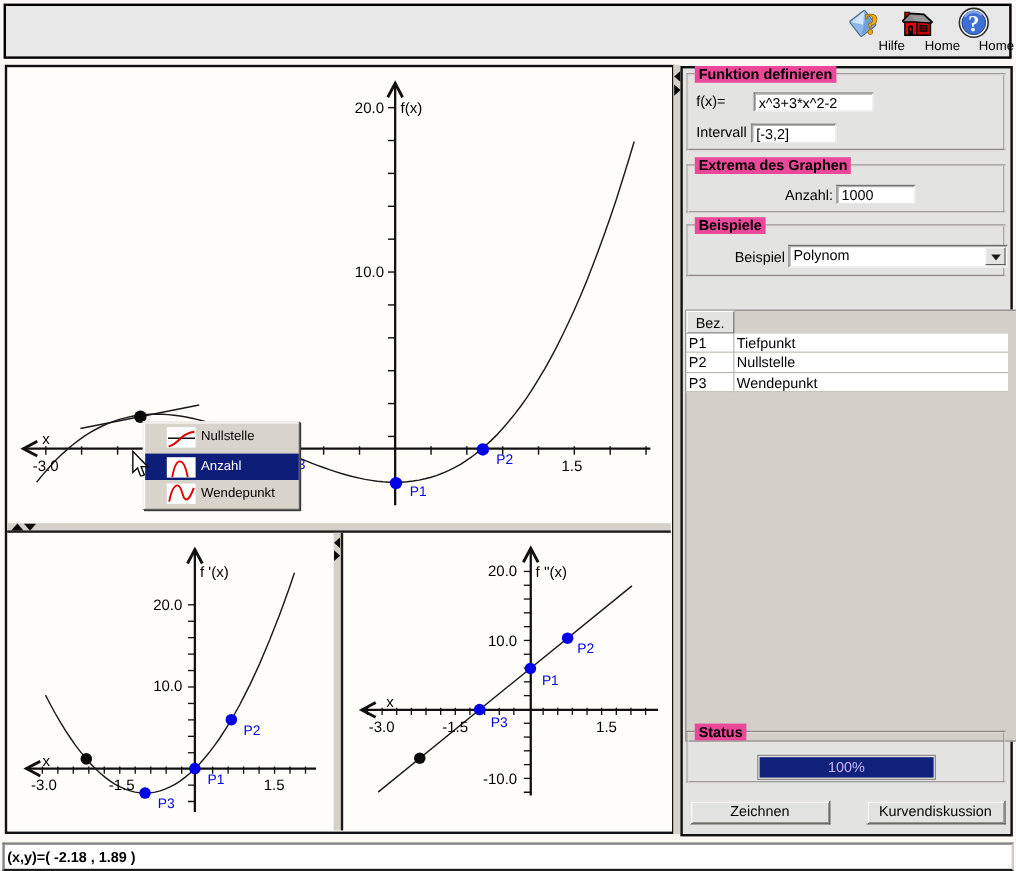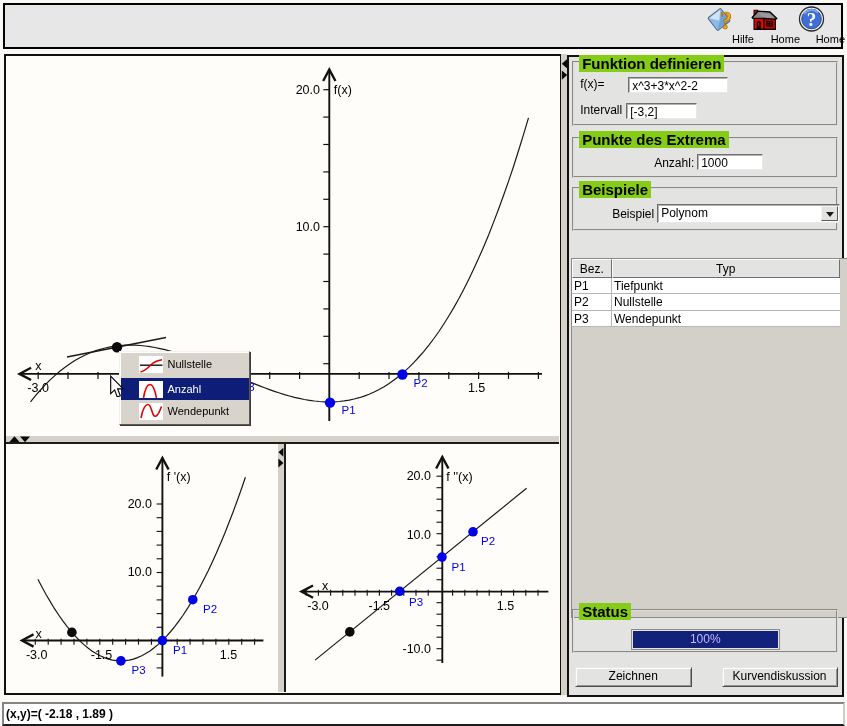--- a/index.html
+++ b/index.html
@@ -11,21 +11,21 @@
 
 #leftpane { left:4px; top:54px; width:557.5px; height:641px; border:2px solid #111; background:#fefdfa; }
 #hdivider { left:6px; top:435.8px; width:553.3px; height:6.6px; background:#d5d1c8; }
 #hdivline { left:6px; top:442.4px; width:553.3px; height:2px; background:#1c1c1c; }
 #vdivider2 { left:278.2px; top:444.4px; width:5.4px; height:248px; background:#d5d1c8; }
 #vdivline2 { left:283.6px; top:444.4px; width:2px; height:248px; background:#1c1c1c; }
 #maindivider { left:561.3px; top:54px; width:6.2px; height:641px; background:#d5d1c8; }
 
 #rightpane { left:567px; top:55px; width:277px; height:642px; border:2px solid #111; background:#e3e3e1; }
 .grp { position:absolute; border:2px groove #dedddb; }
-.grplabel { position:absolute; top:-8px; left:5px; background:#84cc16; padding:0 3px; font-size:15px; font-weight:bold; white-space:nowrap; }
+.grplabel { position:absolute; top:-8px; left:5px; background:#ec4899; padding:0 3px; font-size:12px; font-weight:bold; white-space:nowrap; }
 .inp { position:absolute; background:#fff; border:1px solid; border-color:#6f6f6f #e8e8e8 #e8e8e8 #6f6f6f; box-shadow:inset 1px 1px 0 #b4b2ac; font-size:12px; font-family:"Liberation Sans",sans-serif; padding:1px 0 0 3px; white-space:nowrap; }
 .lbl { position:absolute; font-size:12px; white-space:nowrap; }
 .btn { position:absolute; background:#e3e3e1; border:1px solid; border-color:#e9e7e3 #4d4d4d #4d4d4d #e9e7e3; box-shadow:inset 1px 1px 0 #fff, inset -1px -1px 0 #98958f; font-size:12px; text-align:center; }
 
 #tablearea { left:2px; top:201px; width:313px; height:360px; background:#d3cfc9; border:1px solid #8a8a8a; }
 .th { position:absolute; top:0; height:19px; background:#e3e3e1; border:1px solid; border-color:#fdfdfd #6f6f6f #6f6f6f #fdfdfd; font-size:12px; text-align:center; padding-top:2px; }
 .tr { position:absolute; left:0; width:267.8px; height:16.3px; background:#fff; border-bottom:1px solid #b8b6b0; font-size:12px; white-space:nowrap; }
 .c1 { position:absolute; left:2px; top:1px; } .c2 { position:absolute; left:42px; top:1px; }
 .colline { position:absolute; left:39px; top:0; width:1px; height:49px; background:#b8b6b0; }
 
@@ -269,36 +269,35 @@
 
 <div class="abs" id="rightpane">
   <div class="grp" style="left:3.2px;top:4.3px;width:265.6px;height:64.7px;">
     <div class="grplabel">Funktion definieren</div>
     <div class="lbl" style="left:6px;top:14px;">f(x)=</div>
     <div class="inp" style="left:54px;top:14px;width:100px;height:16px;">x^3+3*x^2-2</div>
     <div class="lbl" style="left:6px;top:40px;">Intervall</div>
     <div class="inp" style="left:52px;top:39.7px;width:70.7px;height:16px;">[-3,2]</div>
   </div>
   <div class="grp" style="left:3.2px;top:80.3px;width:265.6px;height:41px;">
-    <div class="grplabel">Punkte des Extrema</div>
+    <div class="grplabel">Extrema des Graphen</div>
     <div class="lbl" style="left:80px;top:17px;width:40px;text-align:right;">Anzahl:</div>
     <div class="inp" style="left:123px;top:15px;width:65.7px;height:16px;">1000</div>
   </div>
   <div class="grp" style="left:3.2px;top:130.3px;width:265.6px;height:43.7px;">
     <div class="grplabel">Beispiele</div>
     <div class="lbl" style="left:38px;top:18px;">Beispiel</div>
     <div class="inp" style="left:83px;top:15px;width:182.6px;height:19px;">Polynom
       <div style="position:absolute;right:1px;top:1px;width:17px;height:15px;background:#e3e3e1;border:1px solid;border-color:#f5f5f5 #5d5d5d #5d5d5d #f5f5f5;">
         <div style="position:absolute;left:4px;top:5px;width:0;height:0;border:4px solid transparent;border-top:5px solid #1a1a1a;"></div>
       </div>
     </div>
   </div>
   <div class="abs" id="tablearea">
     <div class="th" style="left:0;width:39.5px;">Bez.</div>
-    <div class="th" style="left:39.5px;width:228.3px;">Typ</div>
     <div class="tr" style="top:19px;">
         <span class="c1">P1</span>
         <span class="c2">Tiefpunkt</span>
       </div>
     <div class="tr" style="top:35.3px;">
         <span class="c1">P2</span>
         <span class="c2">Nullstelle</span>
       </div>
     <div class="tr" style="top:51.6px;">
         <span class="c1">P3</span>

